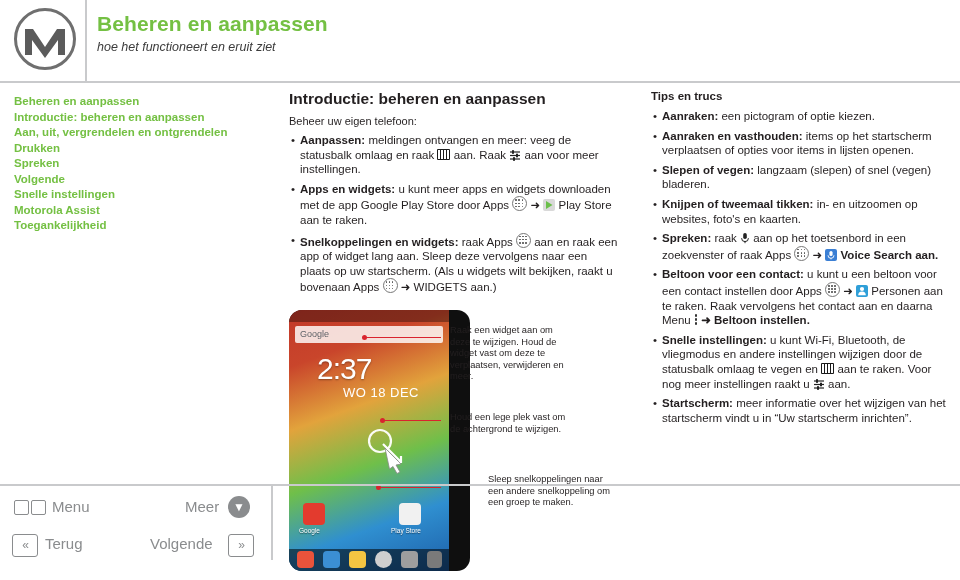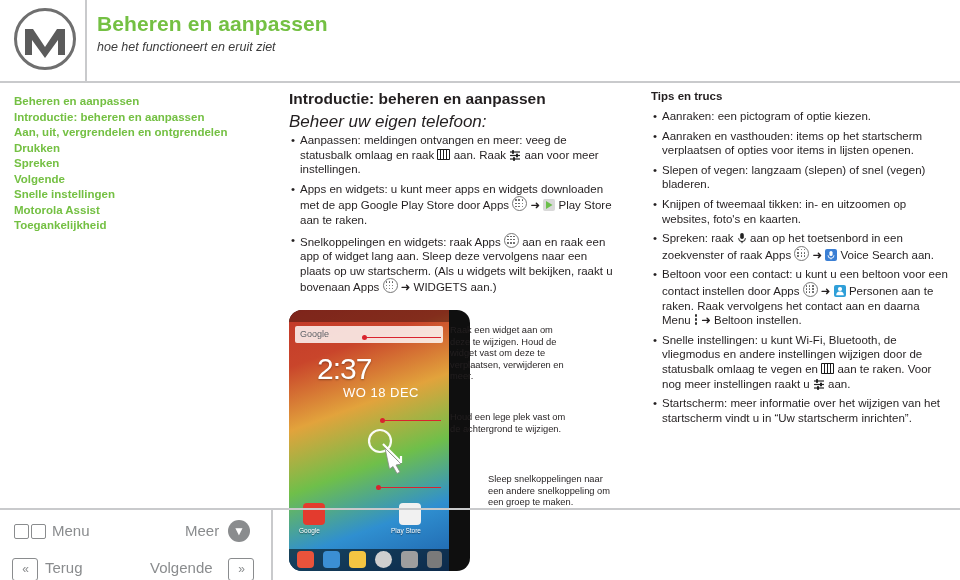--- a/index.html
+++ b/index.html
@@ -49,38 +49,38 @@
   }
 
   
   .col-main{
     position:absolute;left:289px;top:90px;width:330px;
   }
   .main-title{
     font-size:15.5px;font-weight:bold;color:#231f20;margin:0 0 6px 0;
   }
   .main-lead{
-    font-size:17px;line-height:15px;margin:0 0 4px 0;font-style:italic;
+    font-size:11px;line-height:15px;margin:0 0 4px 0;
   }
   ul.bullets{
     margin:0;padding:0;list-style:none;
   }
   ul.bullets > li{
     position:relative;
     padding-left:11px;
     font-size:11.5px;
     line-height:14.6px;
     margin-bottom:5px;
   }
   ul.bullets > li:before{
     content:"•";
     position:absolute;left:2px;top:0;
     font-size:11.5px;color:#231f20;
   }
-  b{font-weight:normal;}
+  b{font-weight:bold;}
   .ico-status{
     width:13px;height:11px;background:#1a1a1a;position:relative;border-radius:1px;
     display:inline-block;vertical-align:-1px;
   }
   .ico-status:after{
     content:"";position:absolute;left:1px;top:1px;width:11px;height:9px;
     background:
       linear-gradient(to right,#ffffff 0 2px,transparent 2px 3px,#ffffff 3px 5px,transparent 5px 6px,#ffffff 6px 8px,transparent 8px 9px,#ffffff 9px 11px);
   }
   .ico-sliders{
@@ -162,21 +162,21 @@
   
   .col-tips{
     position:absolute;left:651px;top:90px;width:300px;
   }
   .tips-title{
     font-size:11.5px;font-weight:bold;margin:0 0 7px 0;
   }
 
   
   .footer{
-    position:absolute;left:0;bottom:0;width:960px;height:72px;
+    position:absolute;left:0;bottom:0;width:960px;height:96px;
   }
   .f-rule{position:absolute;left:0;top:0;width:960px;height:2px;background:#c9cacc;}
   .f-vrule{position:absolute;left:271px;top:0;width:2px;height:76px;background:#c9cacc;}
   .f-btn{position:absolute;font-size:15px;color:#8a8c8e;}
   .sq-ic{
     position:absolute;width:13px;height:13px;border:1.6px solid #8a8c8e;border-radius:2px;
   }
   .rnd{
     position:absolute;width:22px;height:22px;border-radius:50%;background:#8a8c8e;color:#fff;
     font-size:12px;text-align:center;line-height:22px;

